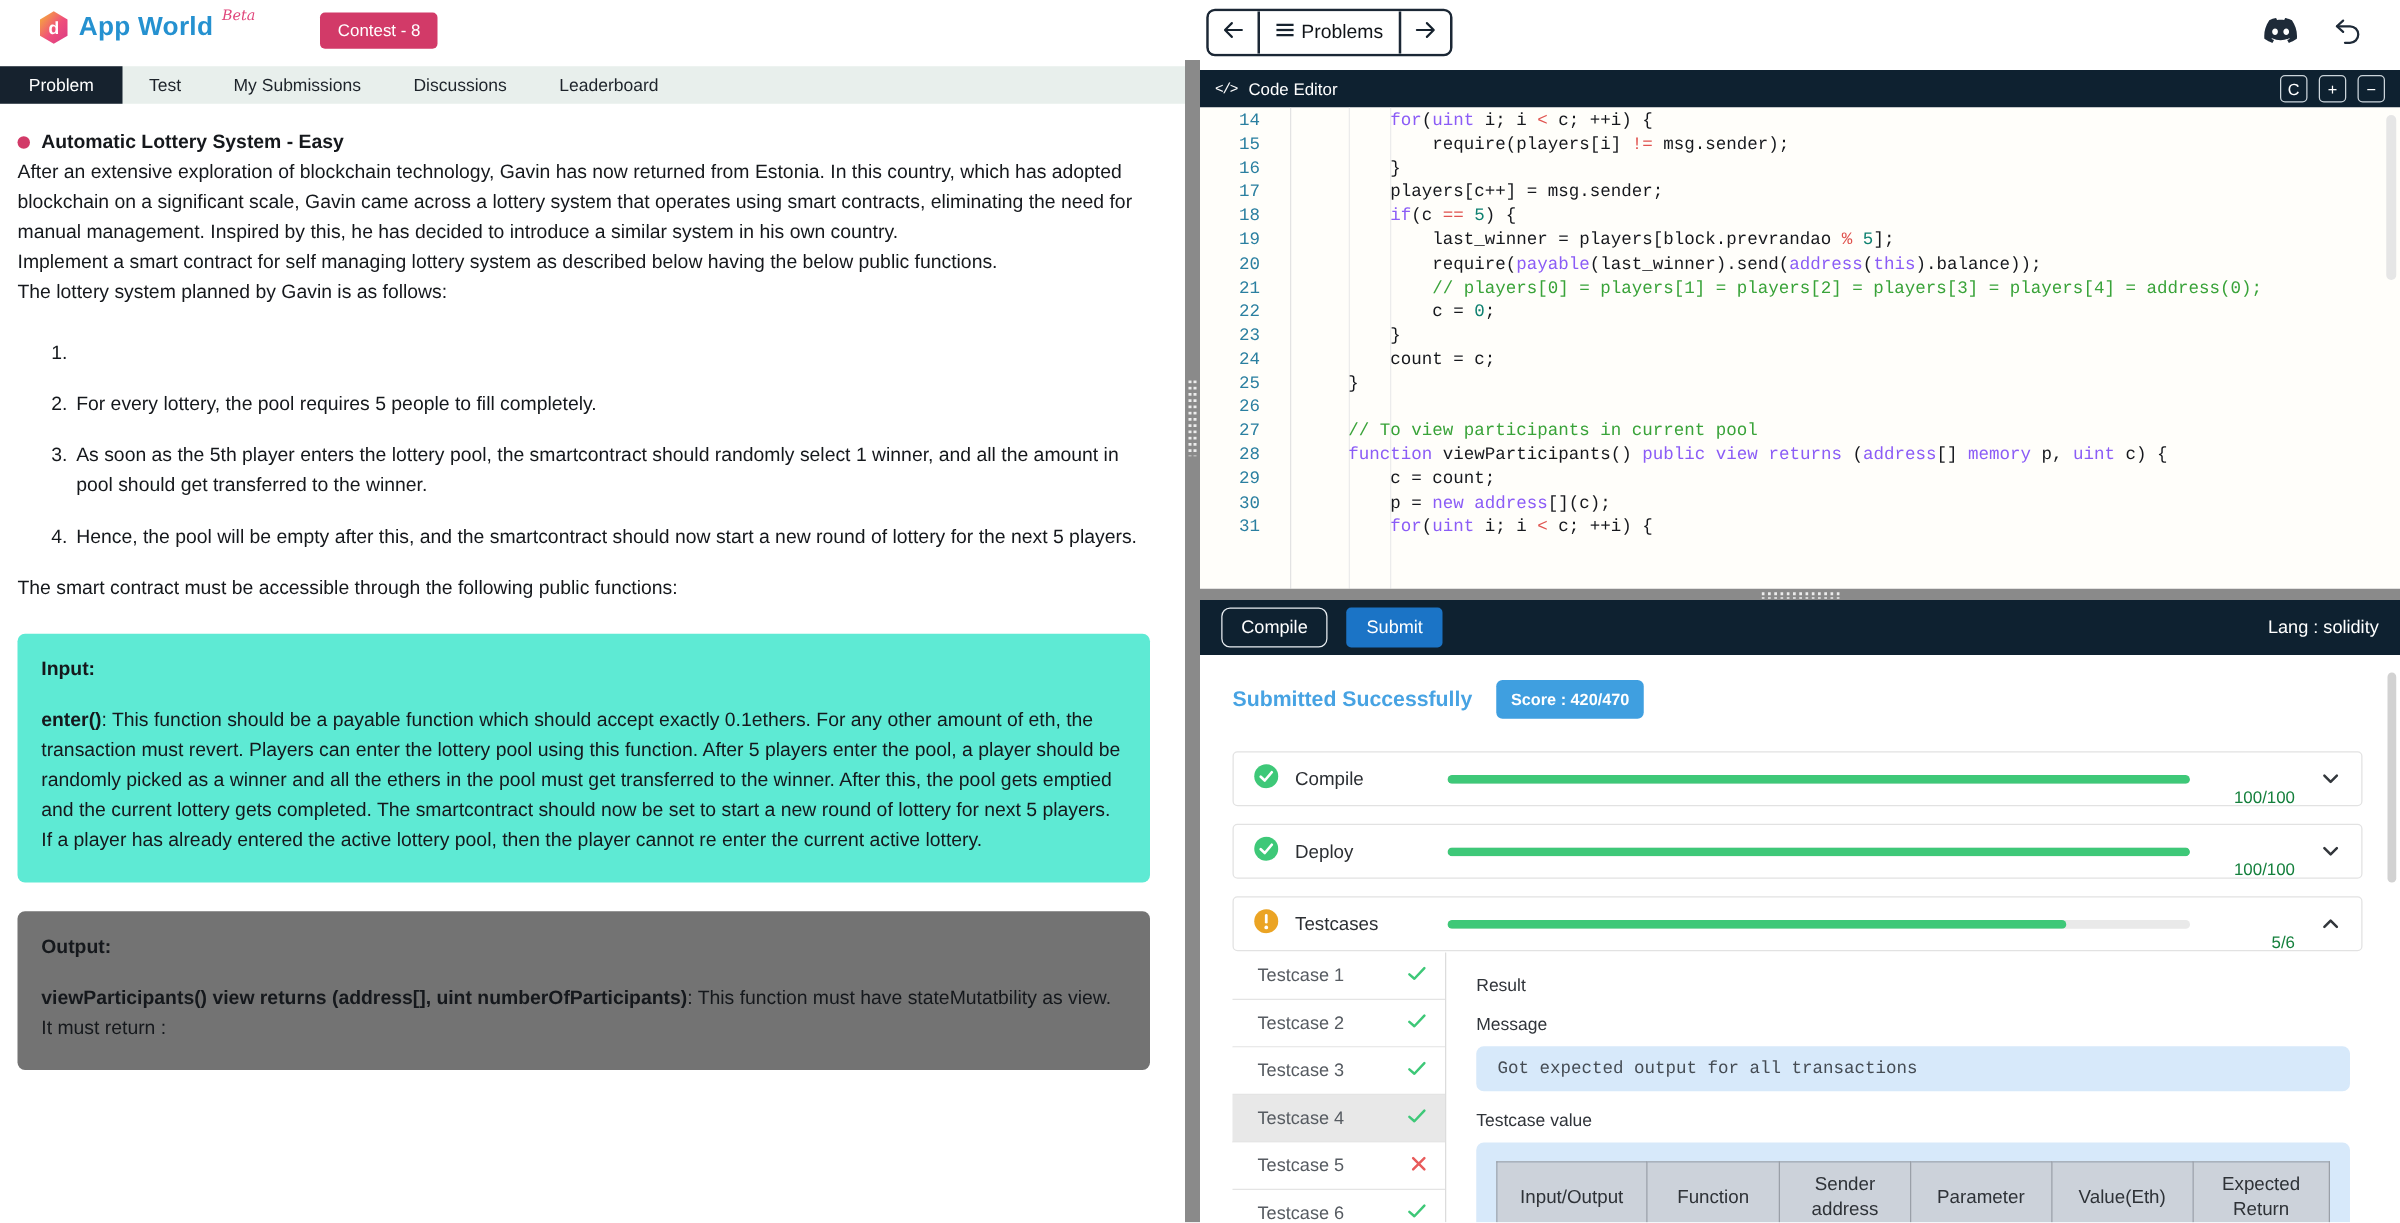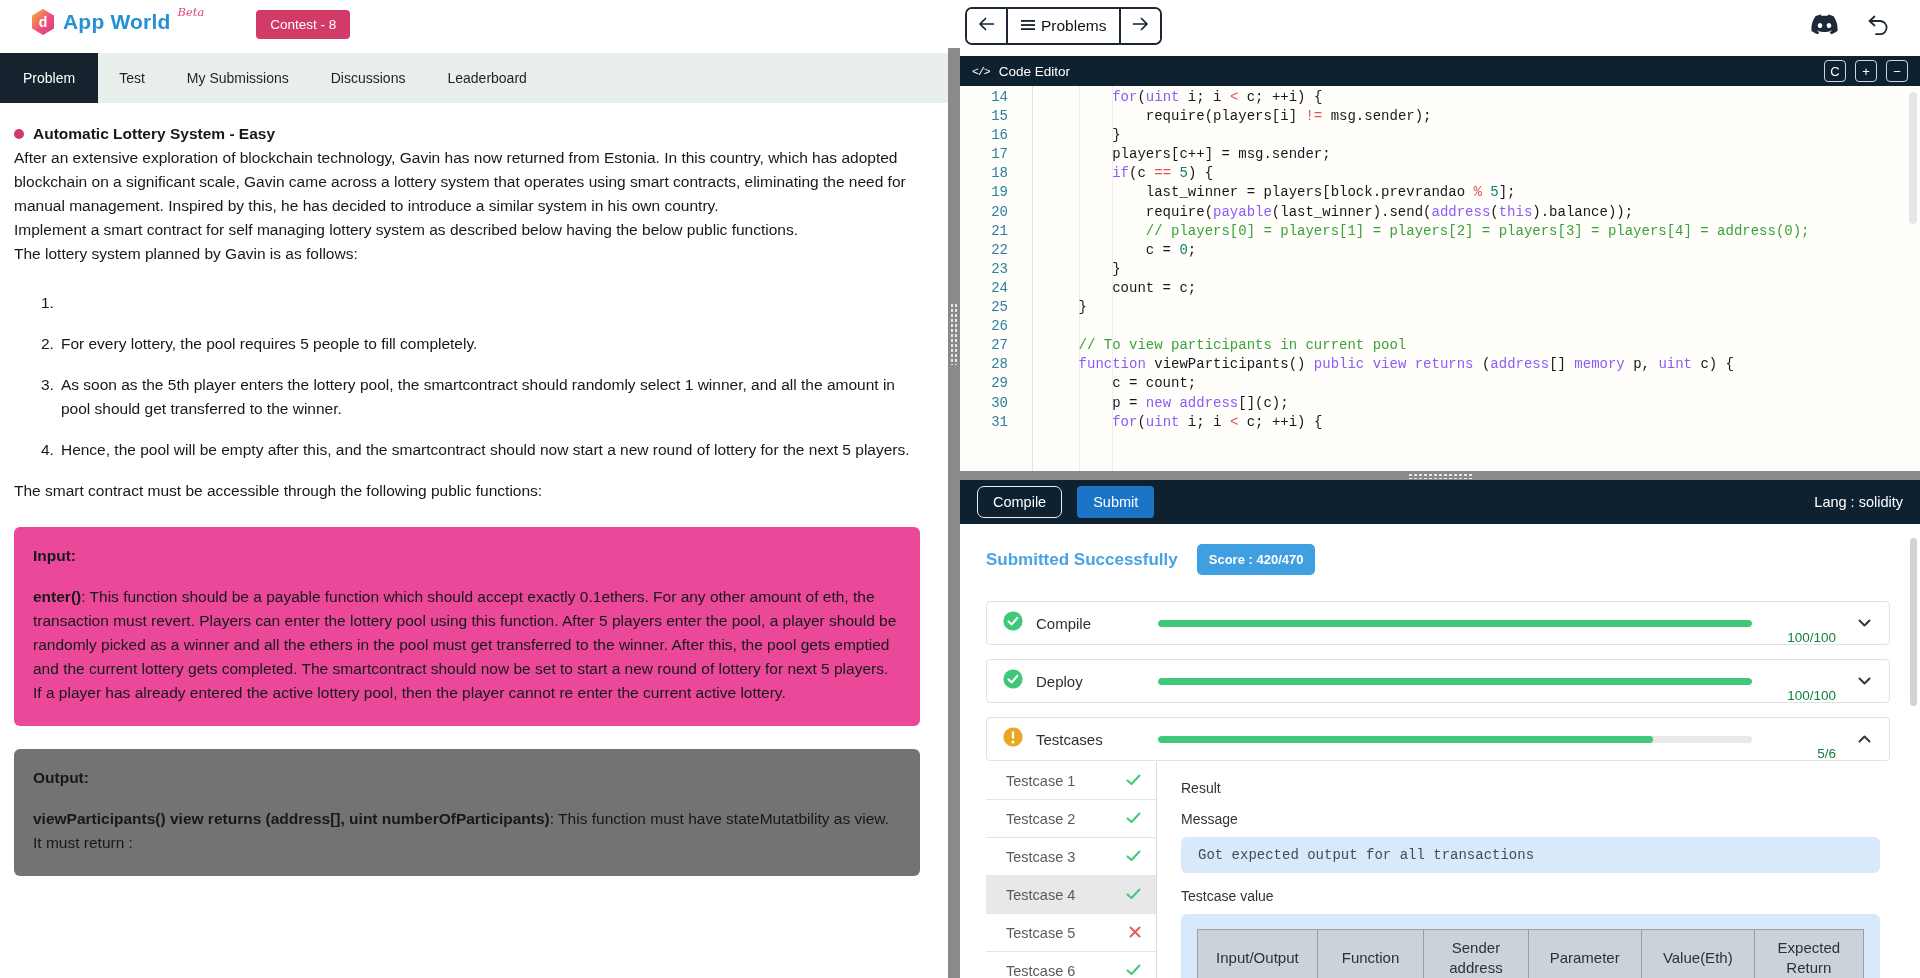--- a/index.html
+++ b/index.html
@@ -22,33 +22,33 @@
 
   
   .main{display:flex;height:930px;}
   .left{width:948px;display:flex;flex-direction:column;background:#fff;}
   .vsplit{width:12px;background:#8a8a8a;position:relative;cursor:col-resize;}
   .vsplit .grip{position:absolute;left:2px;top:255px;width:8px;height:62px;
     background-image:radial-gradient(circle,#ededed 1.1px,transparent 1.3px);background-size:4px 5px;}
   .right{flex:1;display:flex;flex-direction:column;background:#fff;min-width:0;}
 
   
-  .tabbar{margin-top:5px;height:50px;background:#e8efec;display:flex;font-size:14px;color:#1d232a;}
+  .tabbar{margin-top:5px;height:30px;background:#e8efec;display:flex;font-size:14px;color:#1d232a;}
   .tab{display:flex;align-items:center;padding:0 21px;cursor:pointer;}
   .tab.active{background:#16222e;color:#fff;padding:0 23px;}
   .content{flex:1;padding:19px 28px 0 14px;font-size:15.5px;line-height:1.55;overflow:hidden;}
   .ptitle{display:flex;align-items:center;gap:9px;font-weight:700;font-size:15.5px;}
   .dot{width:10px;height:10px;border-radius:50%;background:#d23a68;flex:none;}
   .content p{margin:0;}
   .p1{margin-top:21px;}.p2{margin-top:25px;}.p3{margin-top:25px;}.p4{margin-top:37px;}
   .plist{margin-top:25px;padding-left:27px;}
   .pli{display:flex;margin-bottom:17px;}
   .pli-num{margin-right:7px;}
   .box{border-radius:6px;padding:17px 19px 21px;margin-top:23px;}
-  .box-input{background:#ec4899;margin-top:24px;}
+  .box-input{background:#5eead4;margin-top:24px;}
   .box-output{background:#737373;}
   .box h3{margin:0;font-size:15.5px;}
   .box p{margin-top:17px;}
 
   
   .ed-head{margin-top:8px;height:30px;background:#0e2130;display:flex;align-items:center;padding:0 12px;color:#fff;gap:9px;}
   .ed-code-icon{font-family:"Liberation Mono",monospace;font-size:11.5px;letter-spacing:-1px;}
   .ed-title{font-size:13.5px;}
   .ed-btns{margin-left:auto;display:flex;gap:9px;}
   .ed-btn{width:22px;height:22px;border:1.5px solid #ccd5db;border-radius:4px;color:#fff;font-size:13px;

